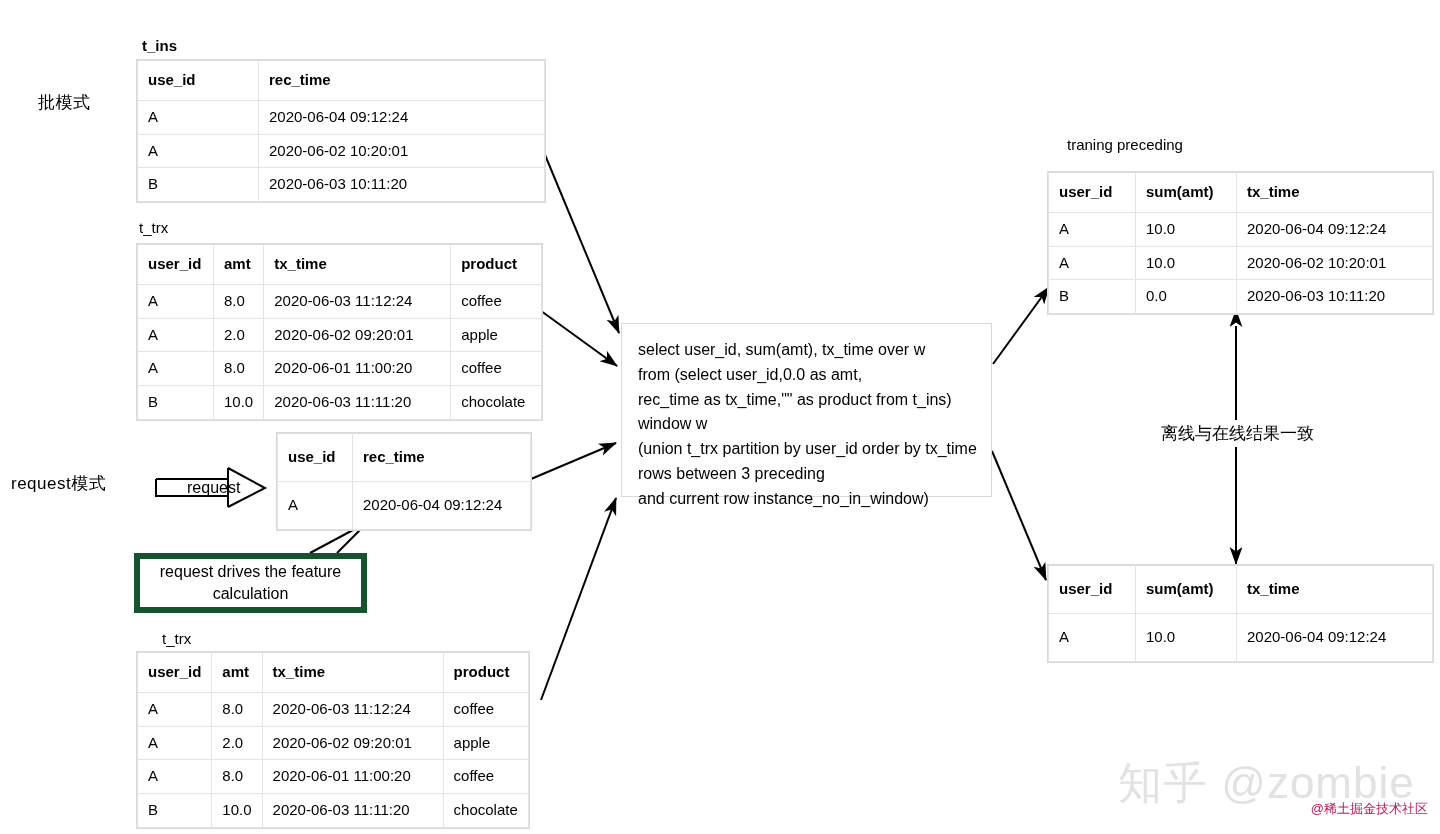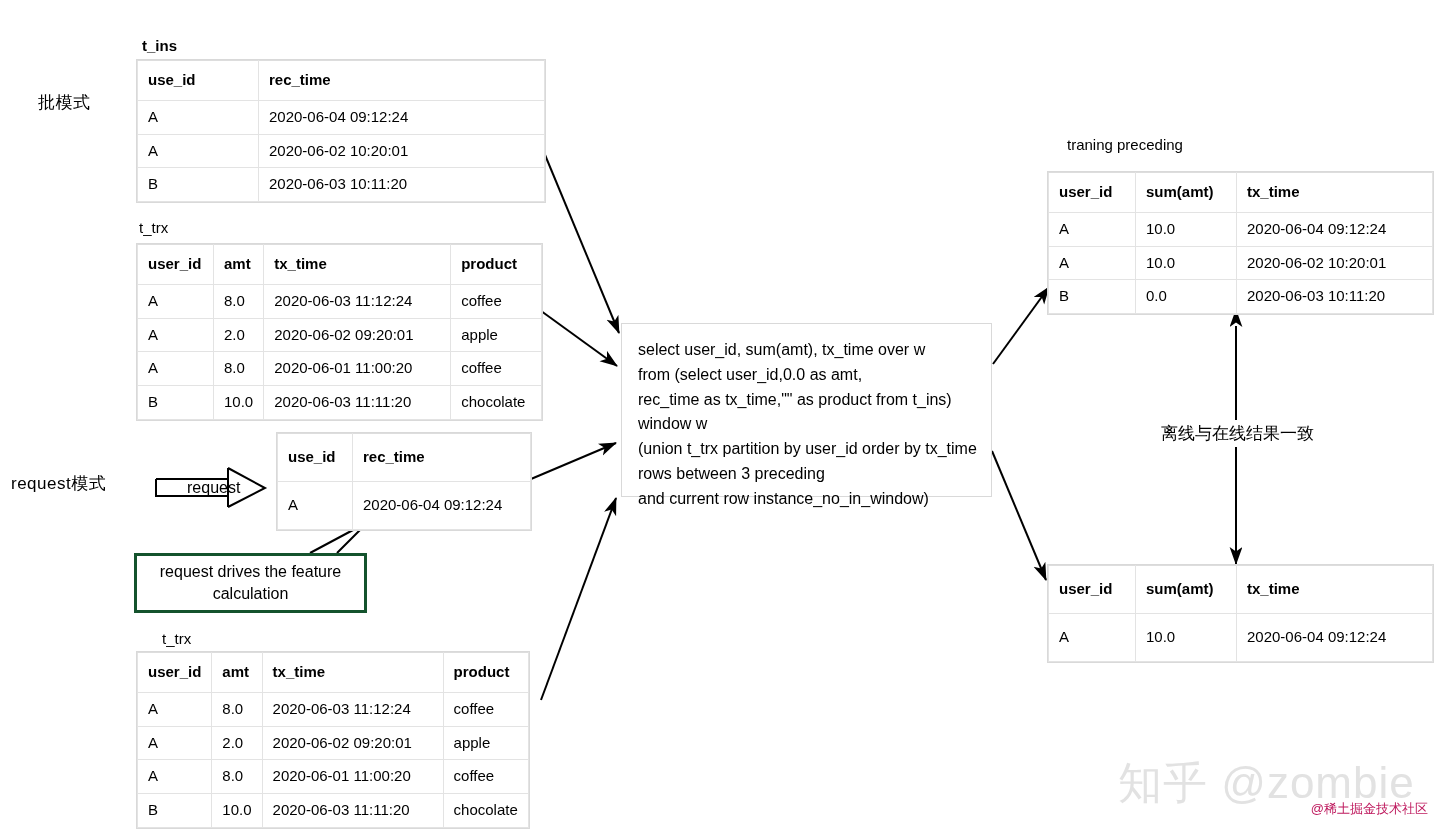--- a/index.html
+++ b/index.html
@@ -64,21 +64,21 @@
     font-size: 16px;
     line-height: 1.55;
     padding: 14px 16px;
     white-space: pre;
     color: #000000;
     box-sizing: border-box;
   }
 
   
   .callout {
-    border: 3px solid #14532d;
+    border: 6px solid #14532d;
     background: #fff;
     font-size: 16px;
     line-height: 1.35;
     text-align: center;
     display: flex;
     align-items: center;
     justify-content: center;
     box-sizing: border-box;
     color: #000;
   }

